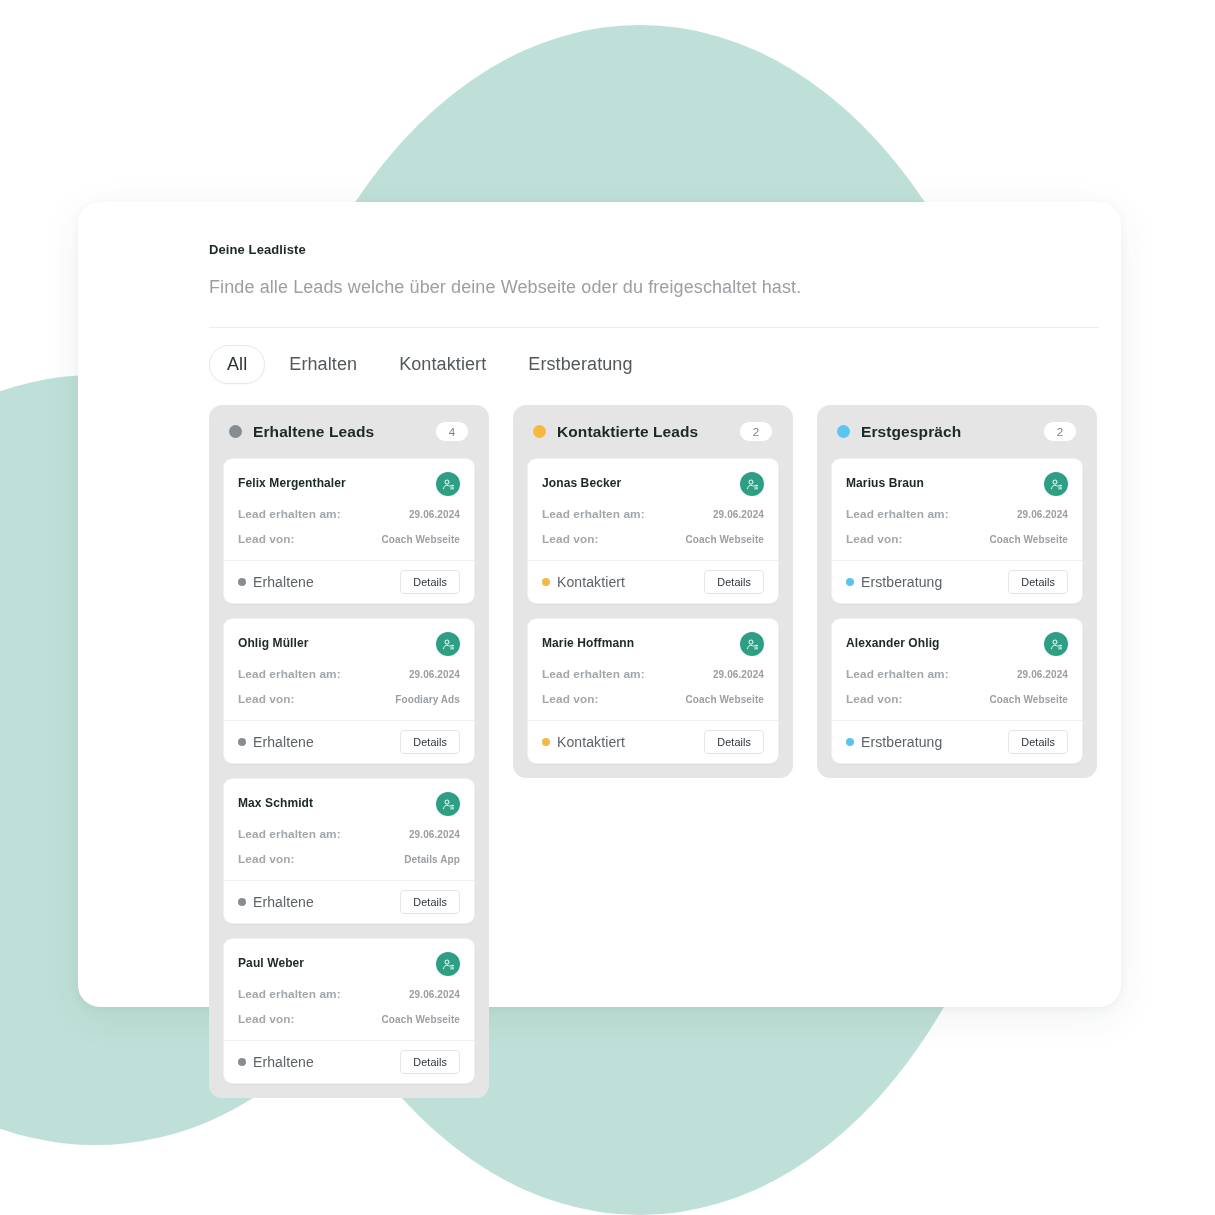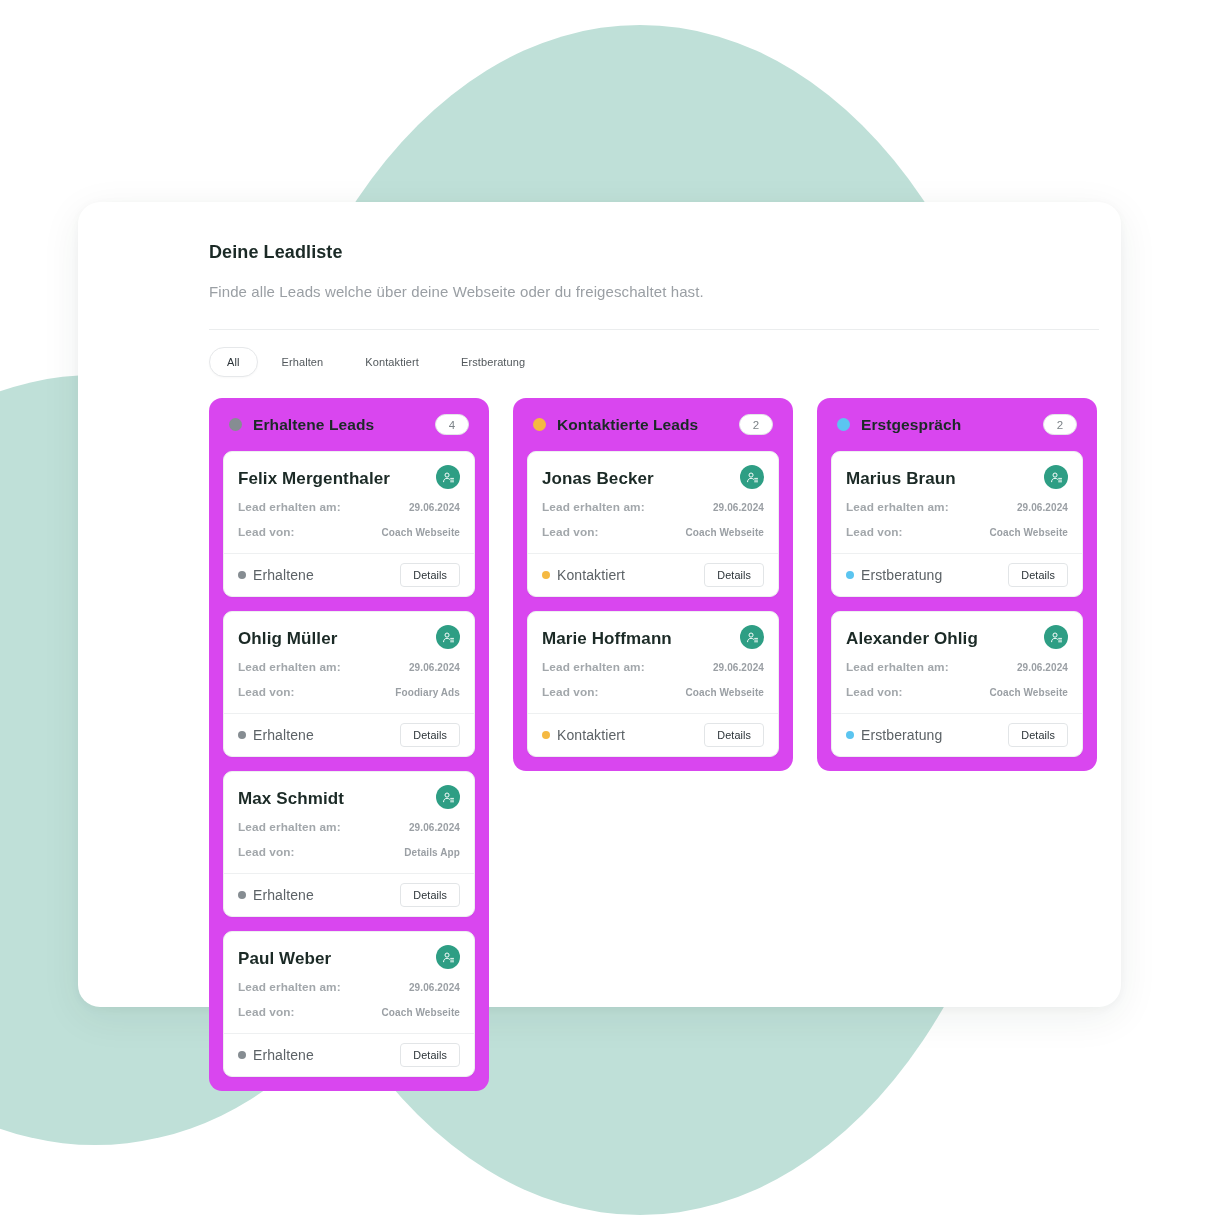--- a/index.html
+++ b/index.html
@@ -40,50 +40,50 @@
   }
 
   #panel-inner {
     position: absolute;
     left: 131px;
     top: 40px;
     width: 890px;
   }
 
   .page-title {
-    font-size: 18px;
+    font-size: 13px;
     font-weight: bold;
     color: #1b2a26;
     letter-spacing: 0.1px;
     margin: 0;
     padding: 0;
   }
   .page-subtitle {
-    font-size: 15px;
+    font-size: 18px;
     color: #9a9fa4;
     margin: 20px 0 0 0;
     letter-spacing: 0.1px;
   }
 
   .divider {
     height: 1px;
     background: #ebedee;
     margin-top: 29px;
     width: 890px;
   }
 
   
   .tabs {
     display: flex;
     align-items: center;
     margin-top: 17px;
     gap: 6px;
   }
   .tab {
-    font-size: 11px;
+    font-size: 18px;
     color: #52585c;
     padding: 8px 17px;
     border-radius: 999px;
     border: 1px solid transparent;
     background: transparent;
     cursor: pointer;
     letter-spacing: 0.1px;
     white-space: nowrap;
     font-family: "Liberation Sans", sans-serif;
   }
@@ -96,21 +96,21 @@
 
   
   .board {
     display: flex;
     gap: 24px;
     margin-top: 21px;
     align-items: flex-start;
   }
   .column {
     width: 280px;
-    background: #d946ef;
+    background: #e5e5e5;
     border-radius: 13px;
     padding: 13px 14px 14px 14px;
     box-sizing: border-box;
   }
   .col-head {
     display: flex;
     align-items: center;
     padding: 3px 6px 0 6px;
     margin-bottom: 16px;
   }
@@ -156,21 +156,21 @@
 
   .card-body {
     padding: 13px 14px 14px 14px;
   }
   .card-top {
     display: flex;
     align-items: flex-start;
     justify-content: space-between;
   }
   .lead-name {
-    font-size: 17px;
+    font-size: 12px;
     font-weight: bold;
     color: #1b2a26;
     letter-spacing: 0.1px;
     padding-top: 4px;
   }
   .avatar {
     width: 24px;
     height: 24px;
     border-radius: 50%;
     background: #2e9e84;

